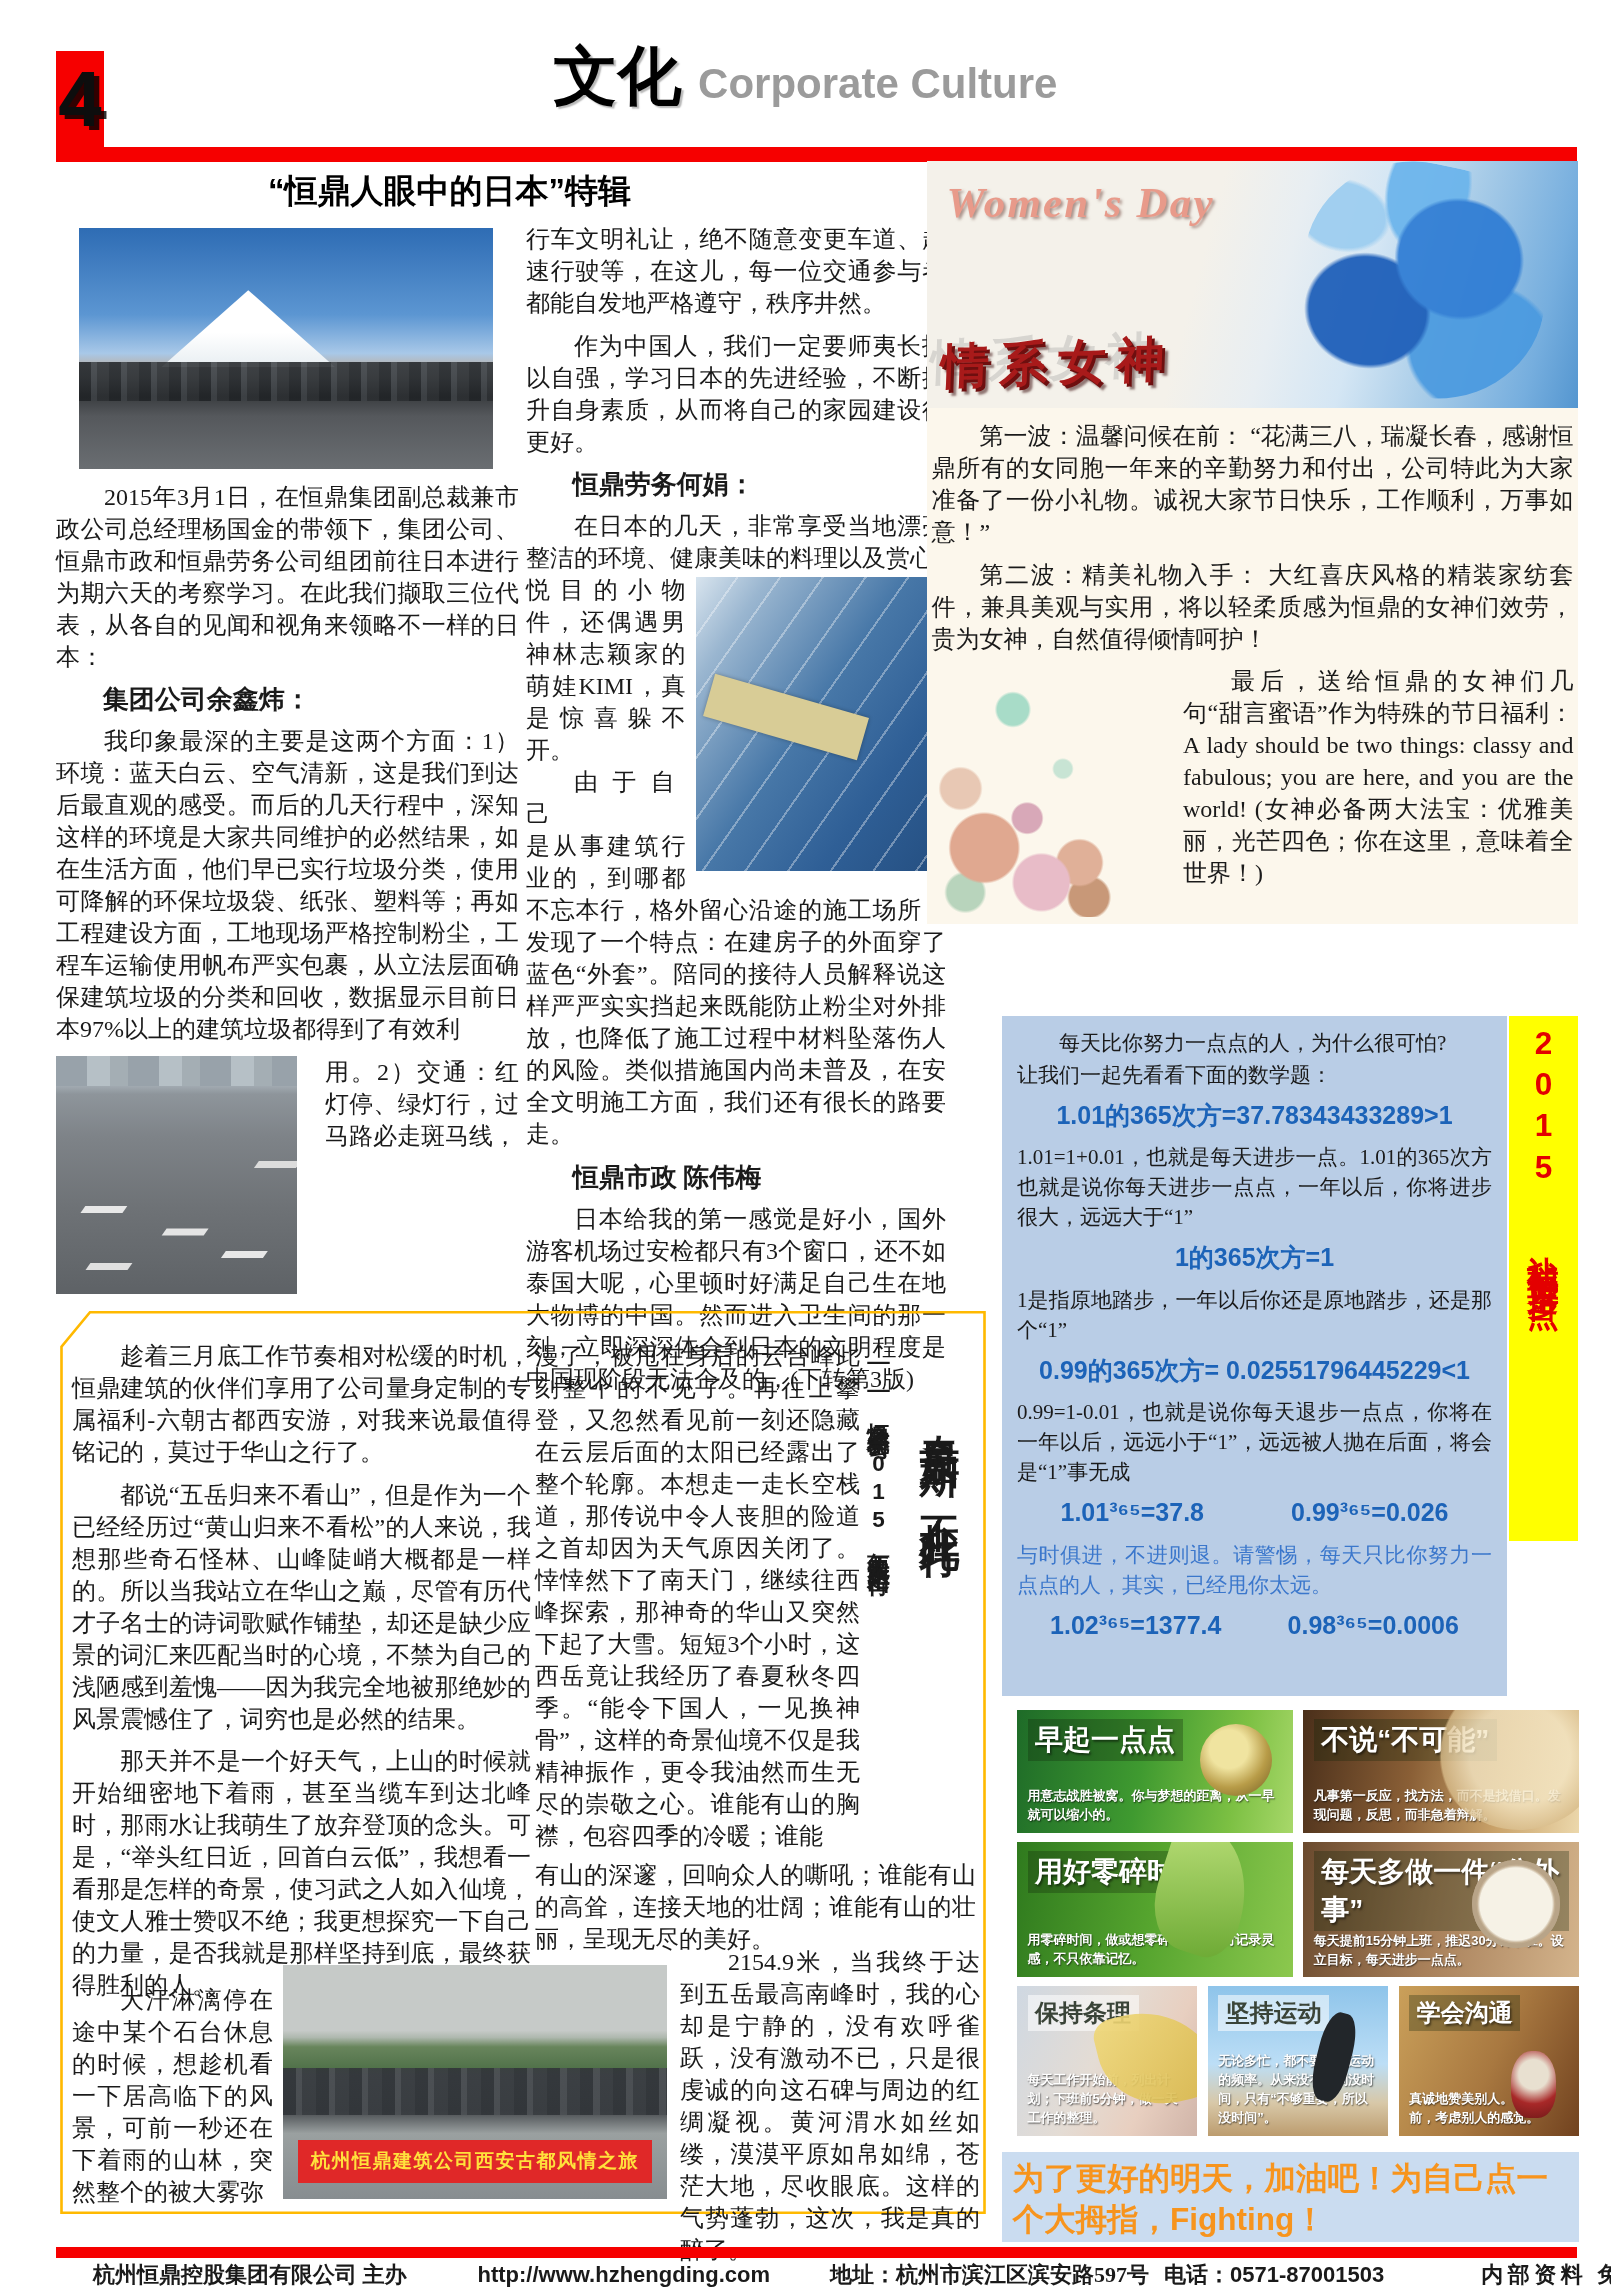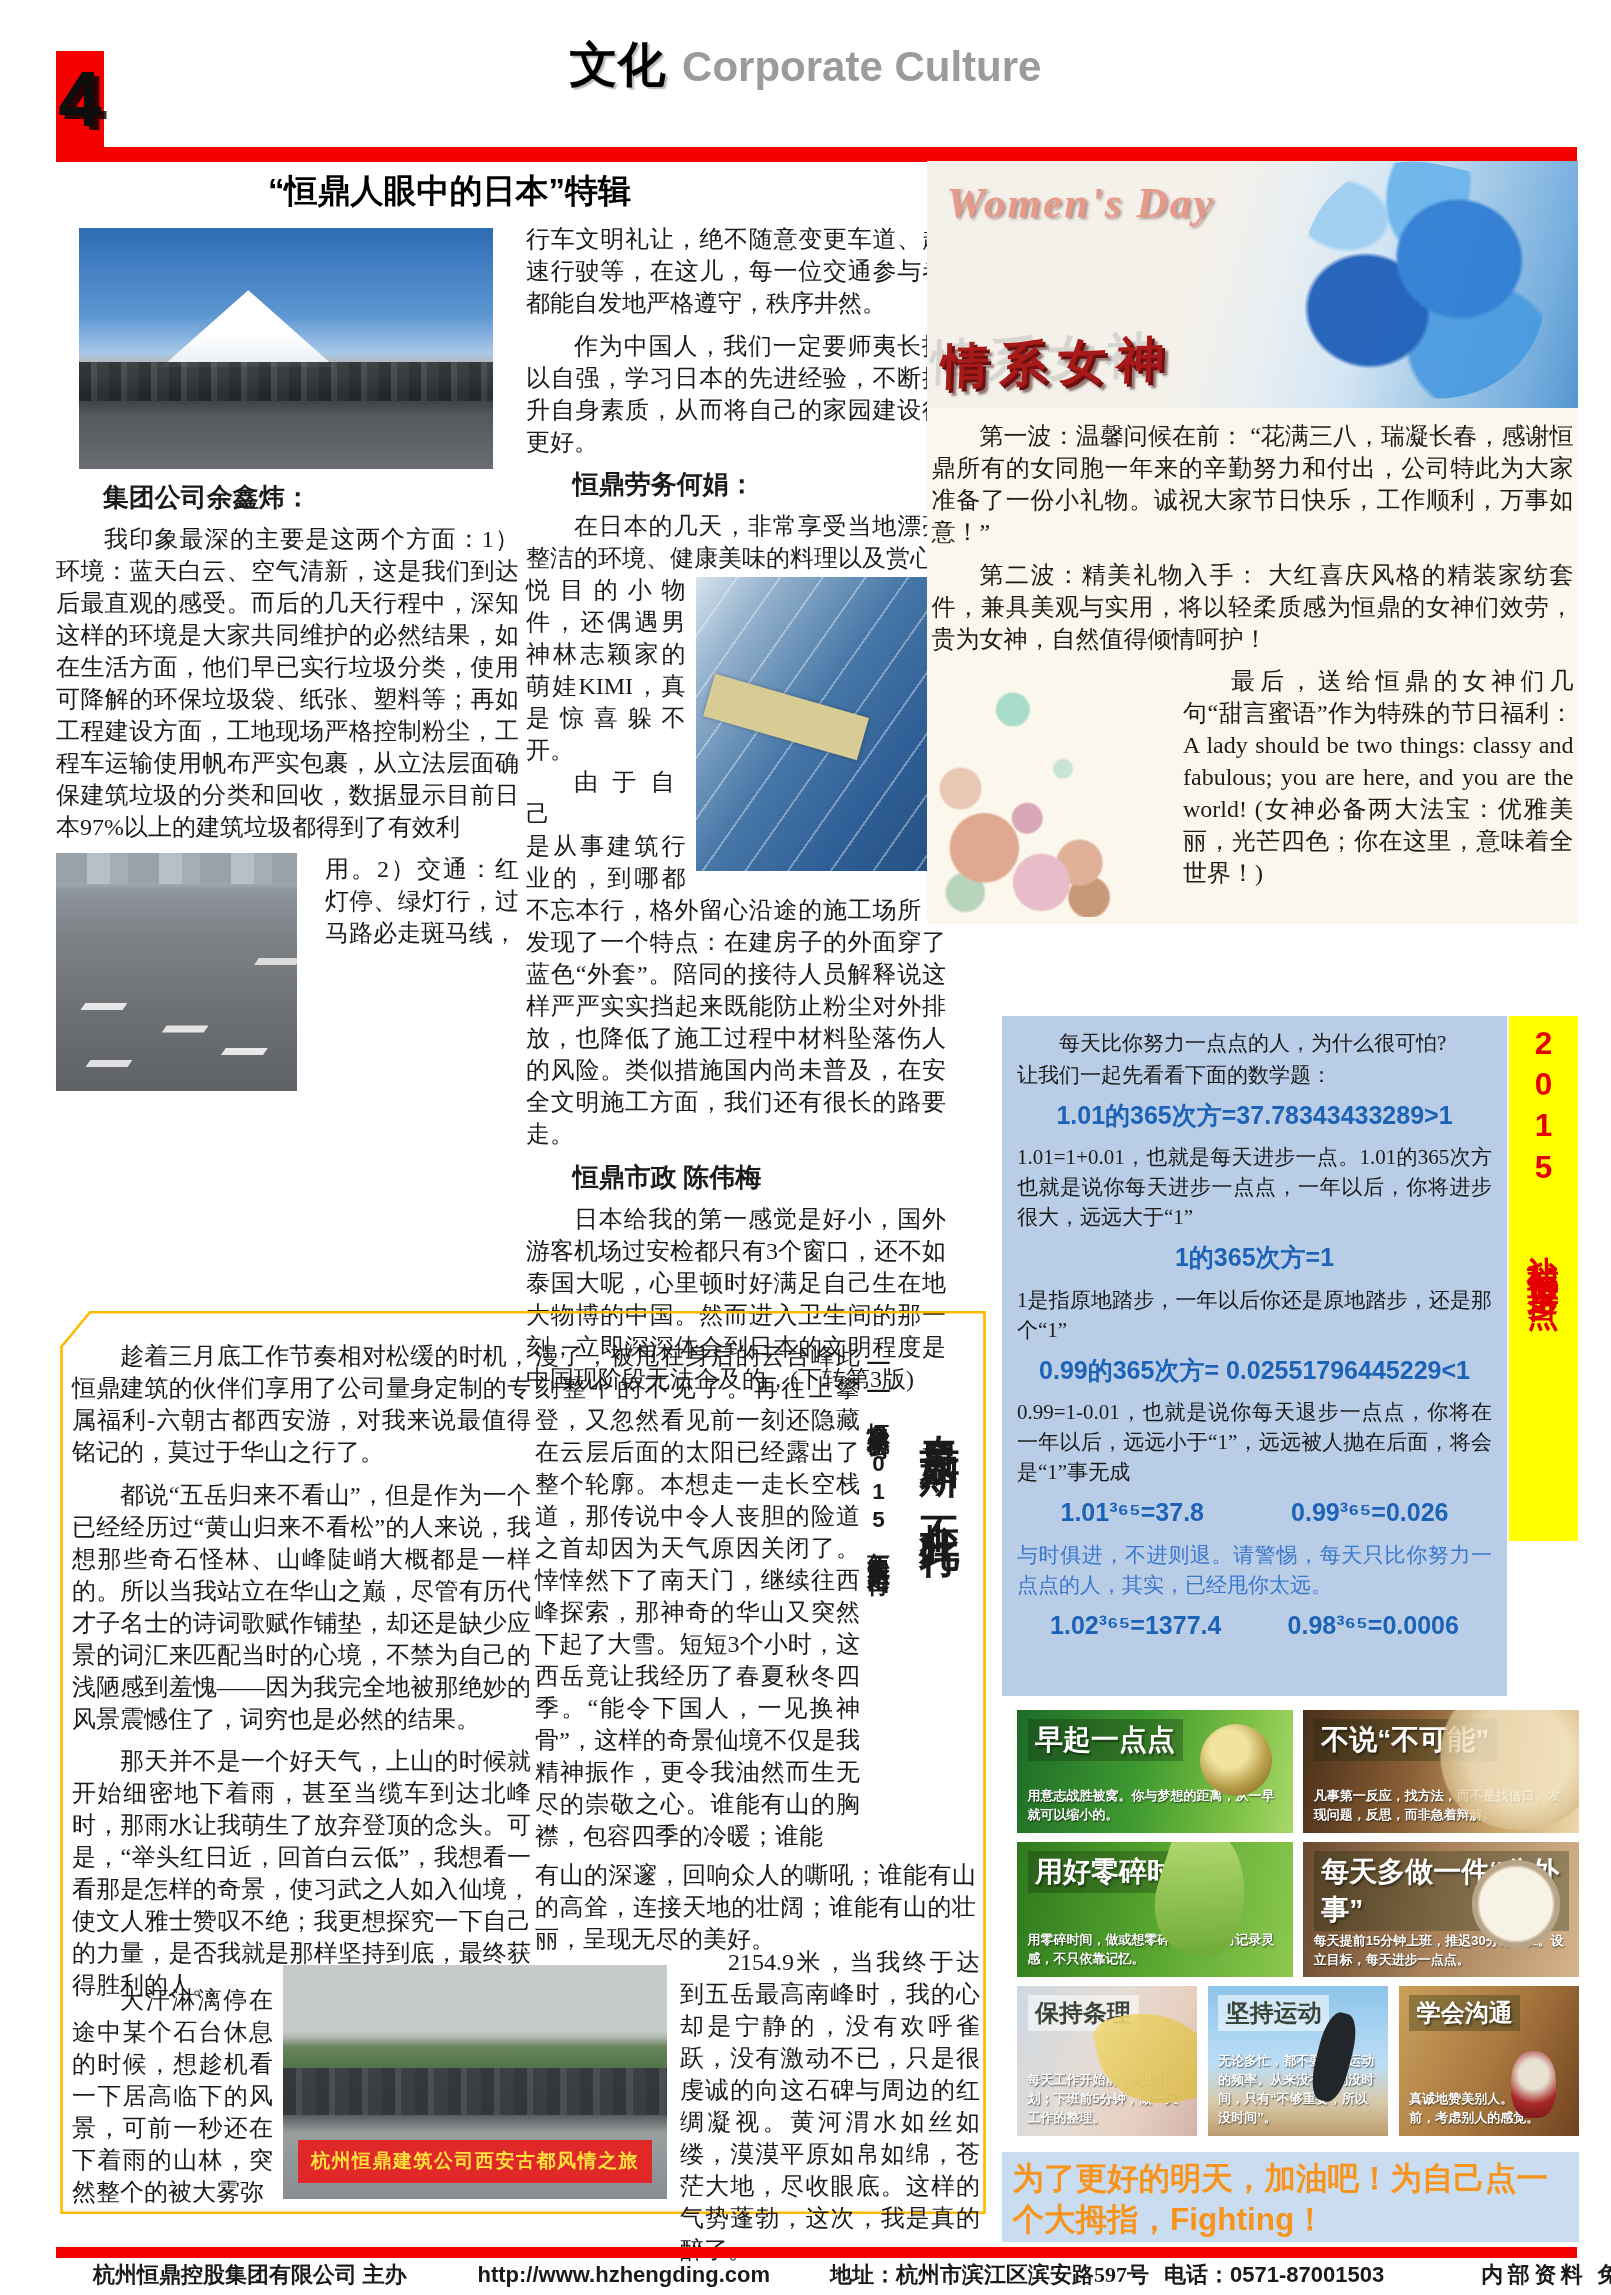--- a/index.html
+++ b/index.html
@@ -10,21 +10,21 @@
   .ind{text-indent:2em;}
   h3{margin:10.5px 0 9px 0;font-size:26px;line-height:33px;font-weight:bold;text-indent:1.8em;}
 
   
   .badge{left:56px;top:51px;width:48px;height:97px;background:#f60000;
          display:flex;align-items:center;justify-content:center;}
   .badge span{font-family:"Liberation Sans",sans-serif;font-size:78px;font-weight:bold;color:#0d0d0d;
               text-shadow:5.2px 3.7px 0 rgba(0,0,0,.8);}
   .redbar{left:56px;top:147px;width:1521px;height:15px;background:#f60000;}
   .head-title{left:0;top:33px;width:1611px;text-align:center;}
-  .head-title .cn{font-family:"Liberation Sans",sans-serif;font-size:48px;font-weight:bold;color:#000;
+  .head-title .cn{font-family:"Liberation Sans",sans-serif;font-size:64px;font-weight:bold;color:#000;
                   text-shadow:2.2px 2.2px 1.5px #b8b8b8;}
   .head-title .en{font-family:"Liberation Sans",sans-serif;font-size:42px;font-weight:bold;color:#9b9b9b;margin-left:13.5px;}
   .headline{left:127px;top:169px;width:645px;text-align:center;
             font-family:"Liberation Sans",sans-serif;font-size:33px;font-weight:bold;color:#000;}
 
   
   .col-left{left:56px;top:223px;width:463px;}
   .col-mid{left:526px;top:223px;width:420px;}
   .col-right{left:927px;top:161px;width:651px;background:#fcf7ec;}
 
@@ -165,20 +165,21 @@
 </div>
 <div class="abs head-title">
   <span class="cn">文化</span>
   <span class="en">Corporate Culture</span>
 </div>
 <div class="abs redbar"></div>
 <div class="abs headline">“恒鼎人眼中的日本”特辑</div>
 
 <div class="abs col-left">
   <div class="ph ph-fuji"></div>
+  <p class="ind">2015年3月1日，在恒鼎集团副总裁兼市政公司总经理杨国金的带领下，集团公司、恒鼎市政和恒鼎劳务公司组团前往日本进行为期六天的考察学习。在此我们撷取三位代表，从各自的见闻和视角来领略不一样的日本：</p>
   <h3>集团公司余鑫炜：</h3>
   <p class="ind">我印象最深的主要是这两个方面：1）环境：蓝天白云、空气清新，这是我们到达后最直观的感受。而后的几天行程中，深知这样的环境是大家共同维护的必然结果，如在生活方面，他们早已实行垃圾分类，使用可降解的环保垃圾袋、纸张、塑料等；再如工程建设方面，工地现场严格控制粉尘，工程车运输使用帆布严实包裹，从立法层面确保建筑垃圾的分类和回收，数据显示目前日本97%以上的建筑垃圾都得到了有效利</p>
   <div style="display:flex;gap:28px;margin-top:3px;">
     <div class="ph ph-parking"></div>
     <p style="flex:1;">用。2）交通：红灯停、绿灯行，过马路必走斑马线，</p>
   </div>
 </div>
 
 <div class="abs col-mid">
   <p>行车文明礼让，绝不随意变更车道、超速行驶等，在这儿，每一位交通参与者都能自发地严格遵守，秩序井然。</p>

